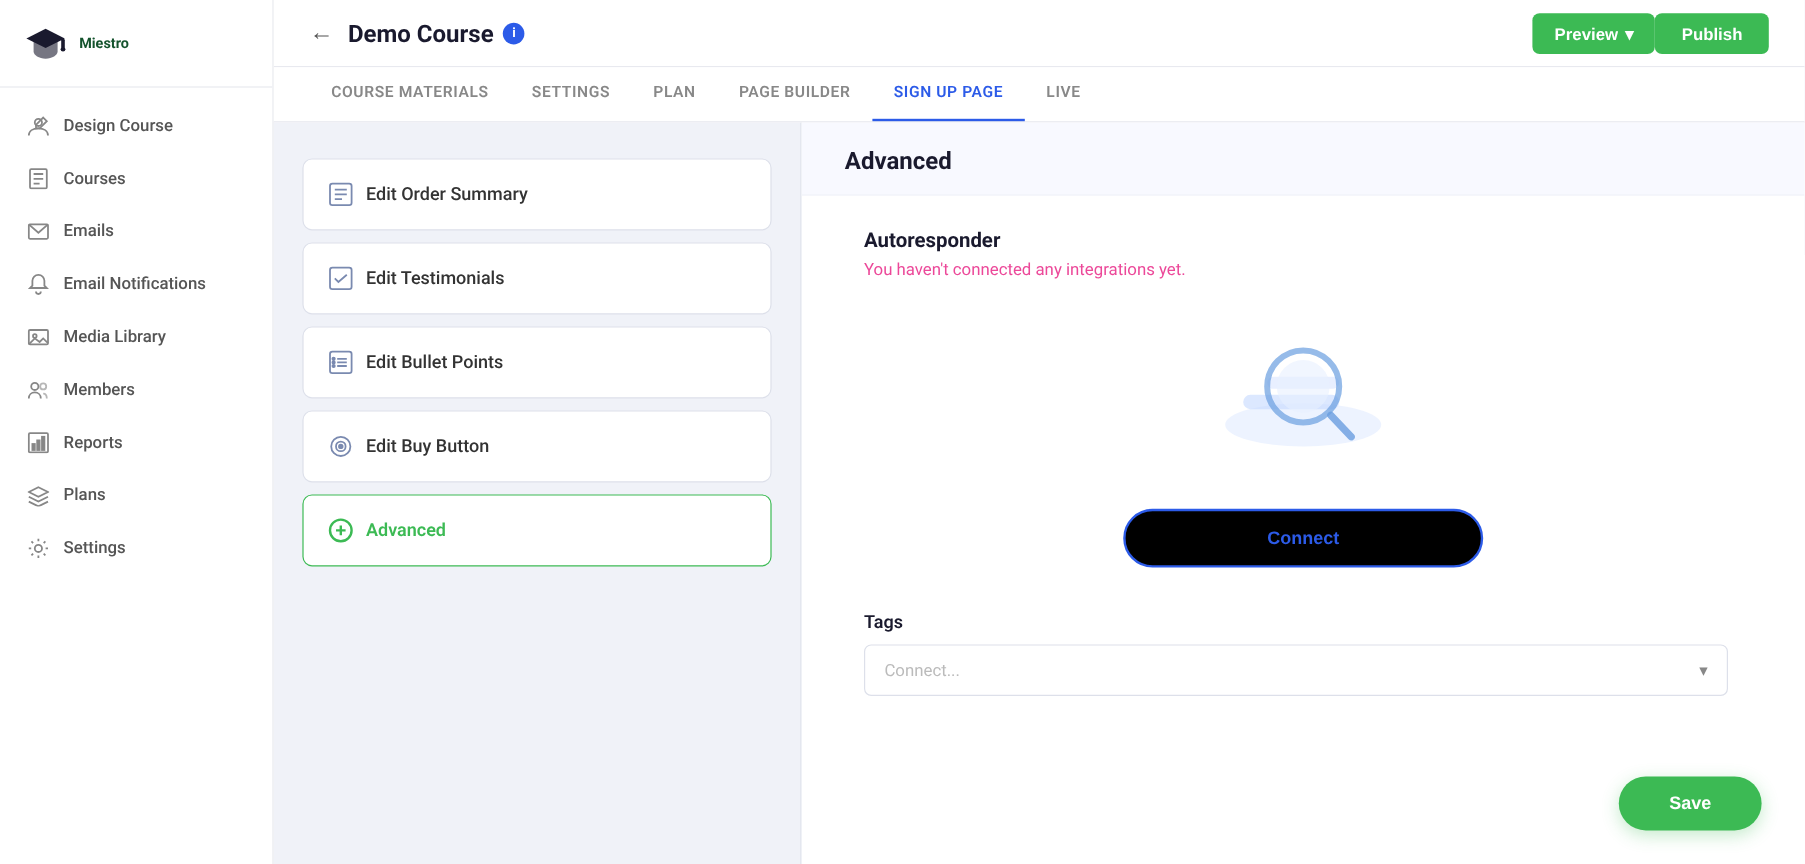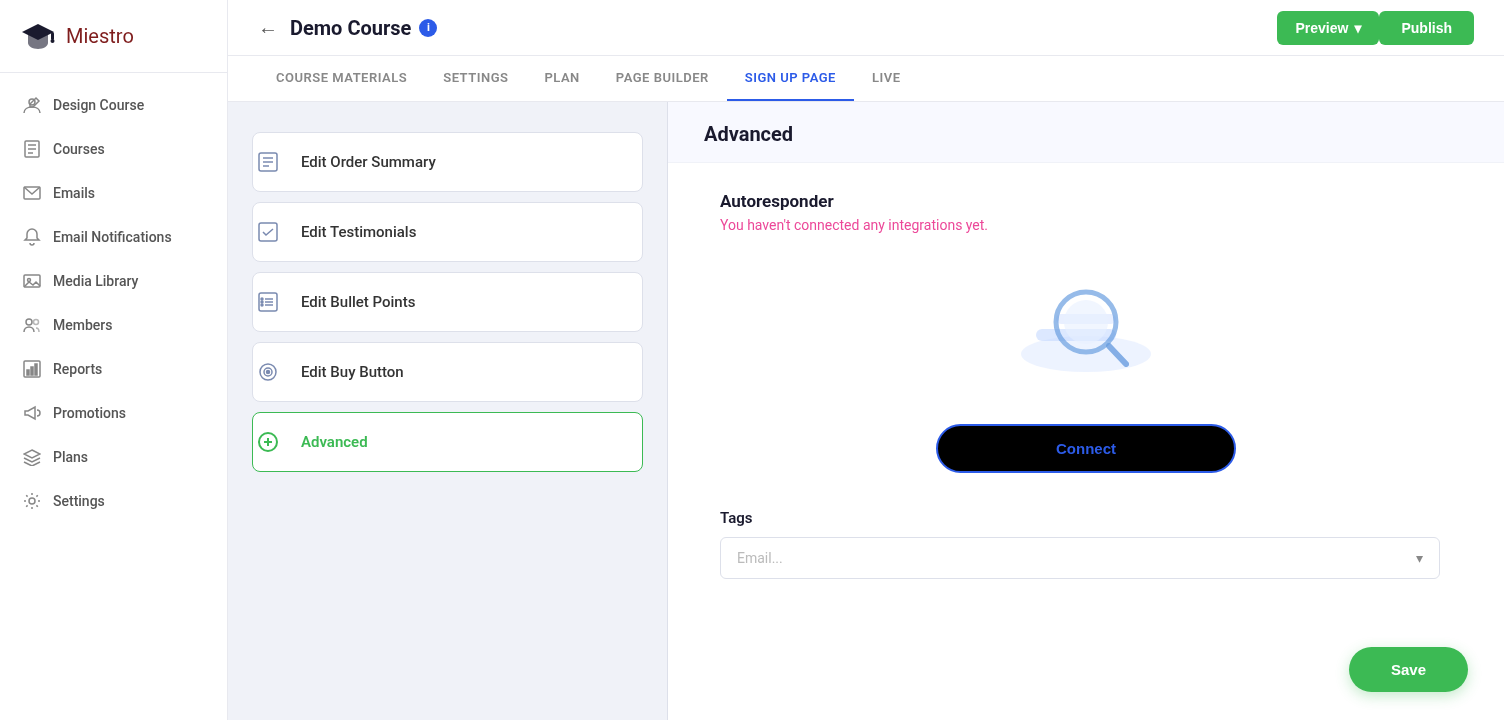--- a/index.html
+++ b/index.html
@@ -21,23 +21,23 @@
       align-items: center;
       padding: 18px 20px;
       gap: 10px;
       border-bottom: 1px solid #e8e9ef;
     }
     .logo-icon {
       width: 36px;
       height: 36px;
     }
     .logo-text {
-      font-size: 20px;
-      font-weight: 400;
-      color: #7f1d1d;
+      font-size: 12px;
+      font-weight: 700;
+      color: #14532d;
     }
     .sidebar-nav {
       display: flex;
       flex-direction: column;
       padding: 10px 0;
     }
     .sidebar-item {
       display: flex;
       align-items: center;
       gap: 12px;
@@ -170,24 +170,24 @@
       overflow-y: auto;
       display: flex;
       flex-direction: column;
       gap: 10px;
       border-right: 1px solid #dde0ea;
     }
     .section-card {
       background: #fff;
       border: 1.5px solid #dde0ea;
       border-radius: 8px;
-      padding: 18px 4px;
-      display: flex;
-      align-items: center;
-      gap: 22px;
+      padding: 18px 20px;
+      display: flex;
+      align-items: center;
+      gap: 10px;
       cursor: pointer;
       font-size: 15px;
       color: #333;
       font-weight: 500;
       transition: border-color 0.15s, box-shadow 0.15s;
     }
     .section-card.active-card {
       border-color: #3cba54;
       background: #fff;
     }
@@ -365,27 +365,20 @@
     <div class="sidebar-item">
       <svg class="sidebar-item-icon" viewBox="0 0 18 18" fill="none" stroke="currentColor" stroke-width="1.5">
         <rect x="1" y="1" width="16" height="16" rx="1"></rect>
         <rect x="4" y="10" width="2" height="5" fill="currentColor"></rect>
           <rect x="8" y="7" width="2" height="8" fill="currentColor"></rect>
           <rect x="12" y="4" width="2" height="11" fill="currentColor"></rect>
       </svg>
       <span>Reports</span>
     </div>
 
-    <div class="sidebar-item">
-      <svg class="sidebar-item-icon" viewBox="0 0 18 18" fill="none" stroke="currentColor" stroke-width="1.5">
-        <path d="M2 7v4h3l7 4V3L5 7H2z"></path>
-          <path d="M14 6a3 3 0 0 1 0 6"></path>
-      </svg>
-      <span>Promotions</span>
-    </div>
 
     <div class="sidebar-item">
       <svg class="sidebar-item-icon" viewBox="0 0 18 18" fill="none" stroke="currentColor" stroke-width="1.5">
         <polygon points="9,2 17,6 9,10 1,6"></polygon>
           <polyline points="1,10 9,14 17,10"></polyline>
           <polyline points="1,14 9,18 17,14"></polyline>
       </svg>
       <span>Plans</span>
     </div>
 
@@ -504,21 +497,21 @@
             <circle cx="80" cy="48" r="22" fill="#e8f0ff" opacity="0.6"></circle>
             <line x1="103" y1="72" x2="120" y2="90" stroke="#6a9ee0" stroke-width="6" stroke-linecap="round" opacity="0.8"></line>
           </svg>
         </div>
 
         <button class="connect-btn">Connect</button>
 
         <div class="tags-section">
           <div class="tags-label">Tags</div>
           <div class="tags-select">
-            <span style="color:#bbb;">Email...</span>
+            <span style="color:#bbb;">Connect...</span>
             <span style="color:#888;">▾</span>
           </div>
         </div>
       </div>
 
       <button class="save-btn">Save</button>
 
     </div>
   </div>
 </div>

